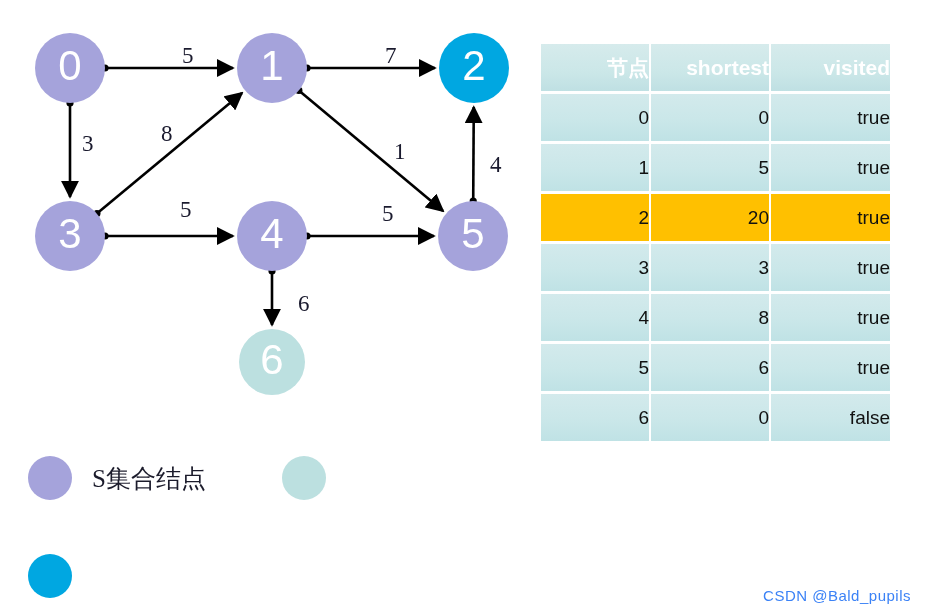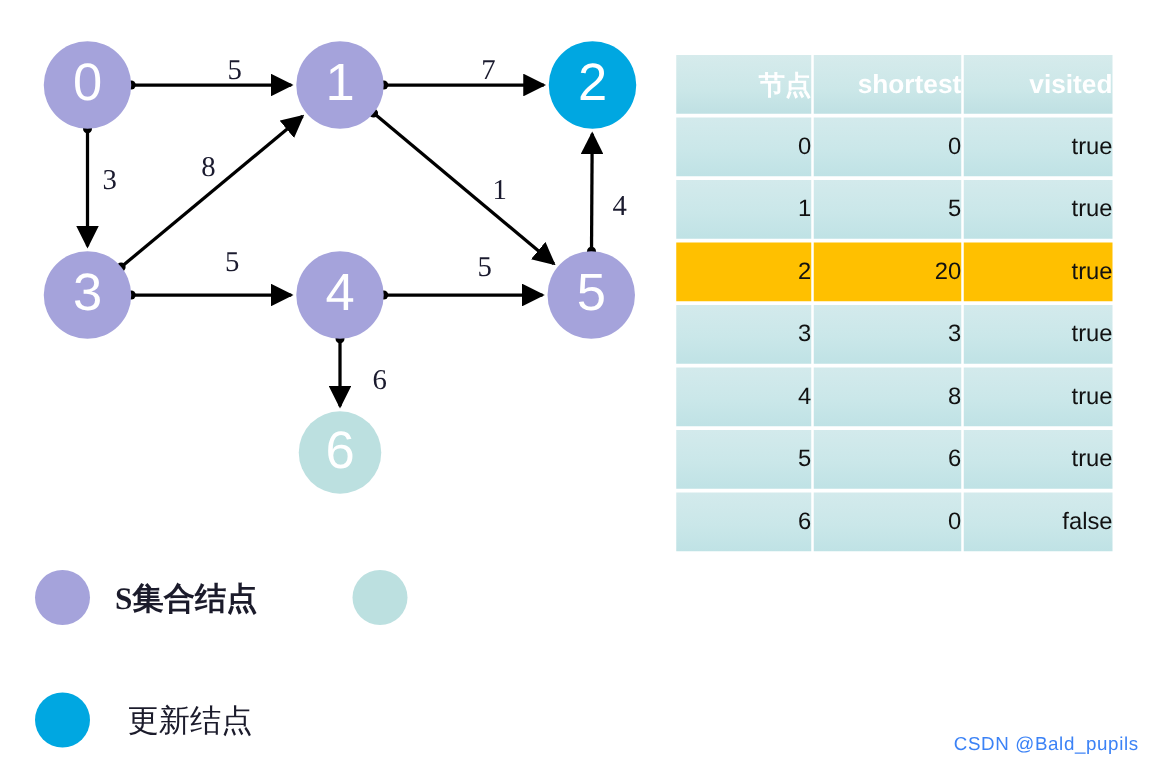--- a/index.html
+++ b/index.html
@@ -67,21 +67,21 @@
   .legend-swatch {
     border-radius: 50%;
     display: inline-block;
   }
   .legend-text {
     font-size: 25px;
     color: #1b1b2b;
     font-family: "Liberation Serif", "DejaVu Serif", serif;
     white-space: nowrap;
   }
-  .legend-text.bold-lead { font-weight: bold; }
+  .legend-text.bold-lead { font-weight: normal; }
 
   
   #table-wrap {
     position: absolute;
     left: 539px;
     top: 41px;
     width: 349px;
   }
   table.dijkstra {
     border-collapse: separate;
@@ -200,21 +200,20 @@
   <div id="legend">
     <div class="legend-row" style="left:28px; top:24px;">
       <span class="legend-swatch" style="width:44px;height:44px;background:#a5a3db;"></span>
       <span class="legend-text bold-lead" style="margin-left:20px;">S集合结点</span>
     </div>
     <div class="legend-row" style="left:282px; top:24px;">
       <span class="legend-swatch" style="width:44px;height:44px;background:#bce0e0;"></span>
     </div>
     <div class="legend-row" style="left:28px; top:122px;">
       <span class="legend-swatch" style="width:44px;height:44px;background:#00a7e1;"></span>
-      <span class="legend-text" style="margin-left:30px;">更新结点</span>
     </div>
   </div>
 
   <div id="table-wrap">
     <table class="dijkstra">
       <colgroup>
         <col class="c-node">
           <col class="c-short">
           <col class="c-visited">
       </colgroup>

